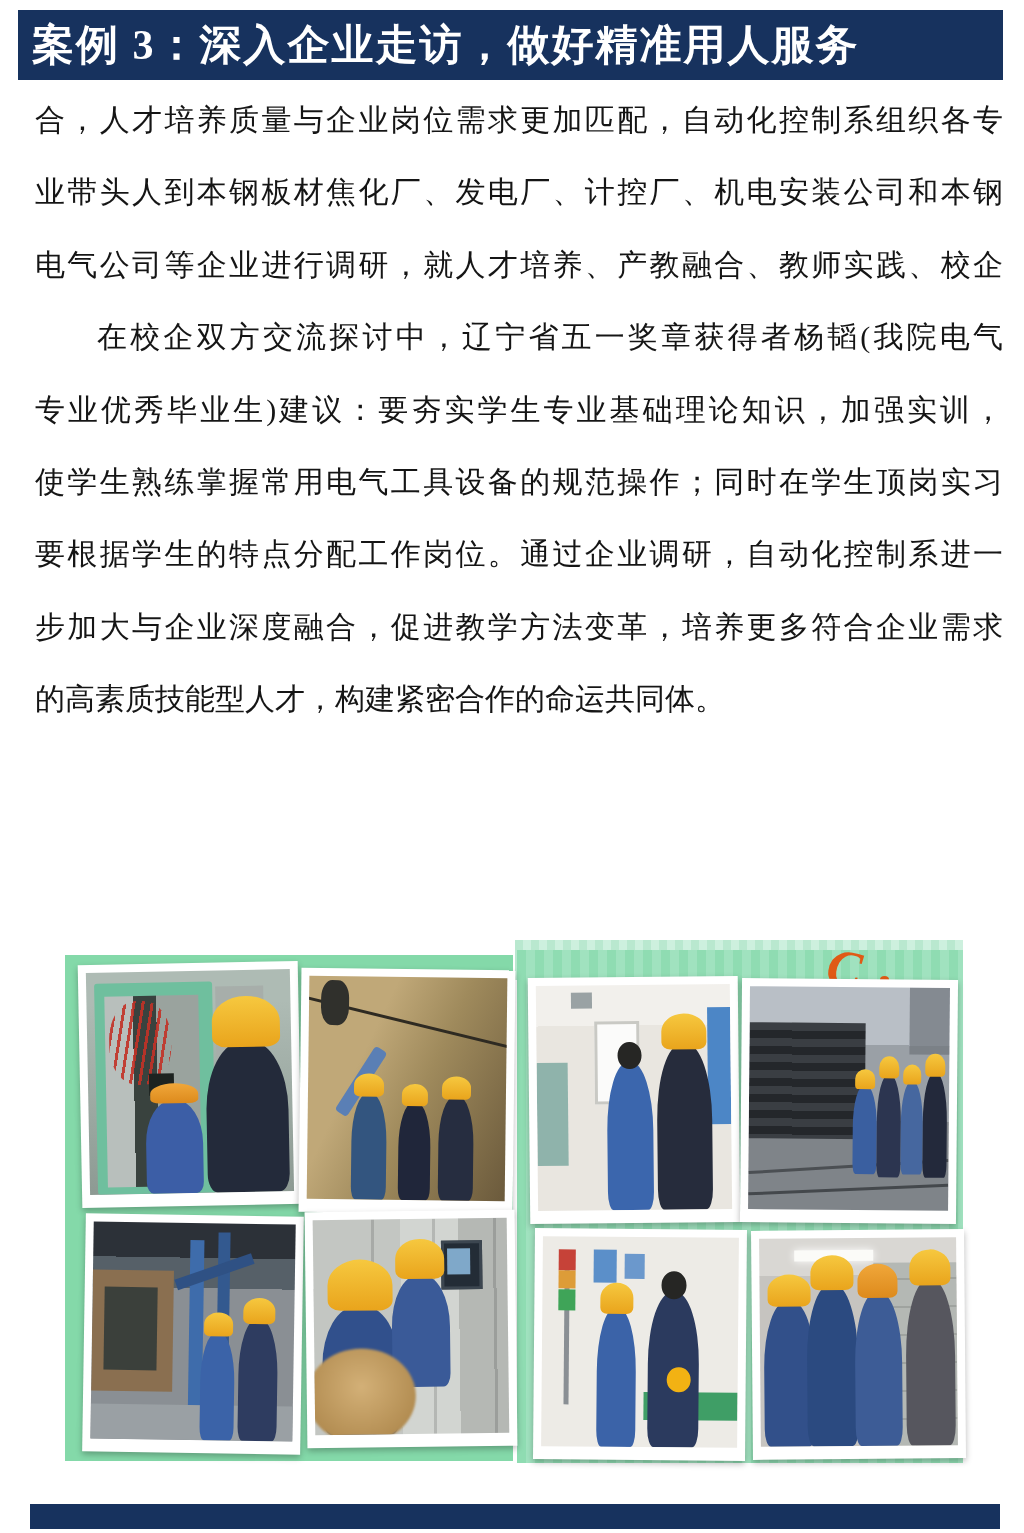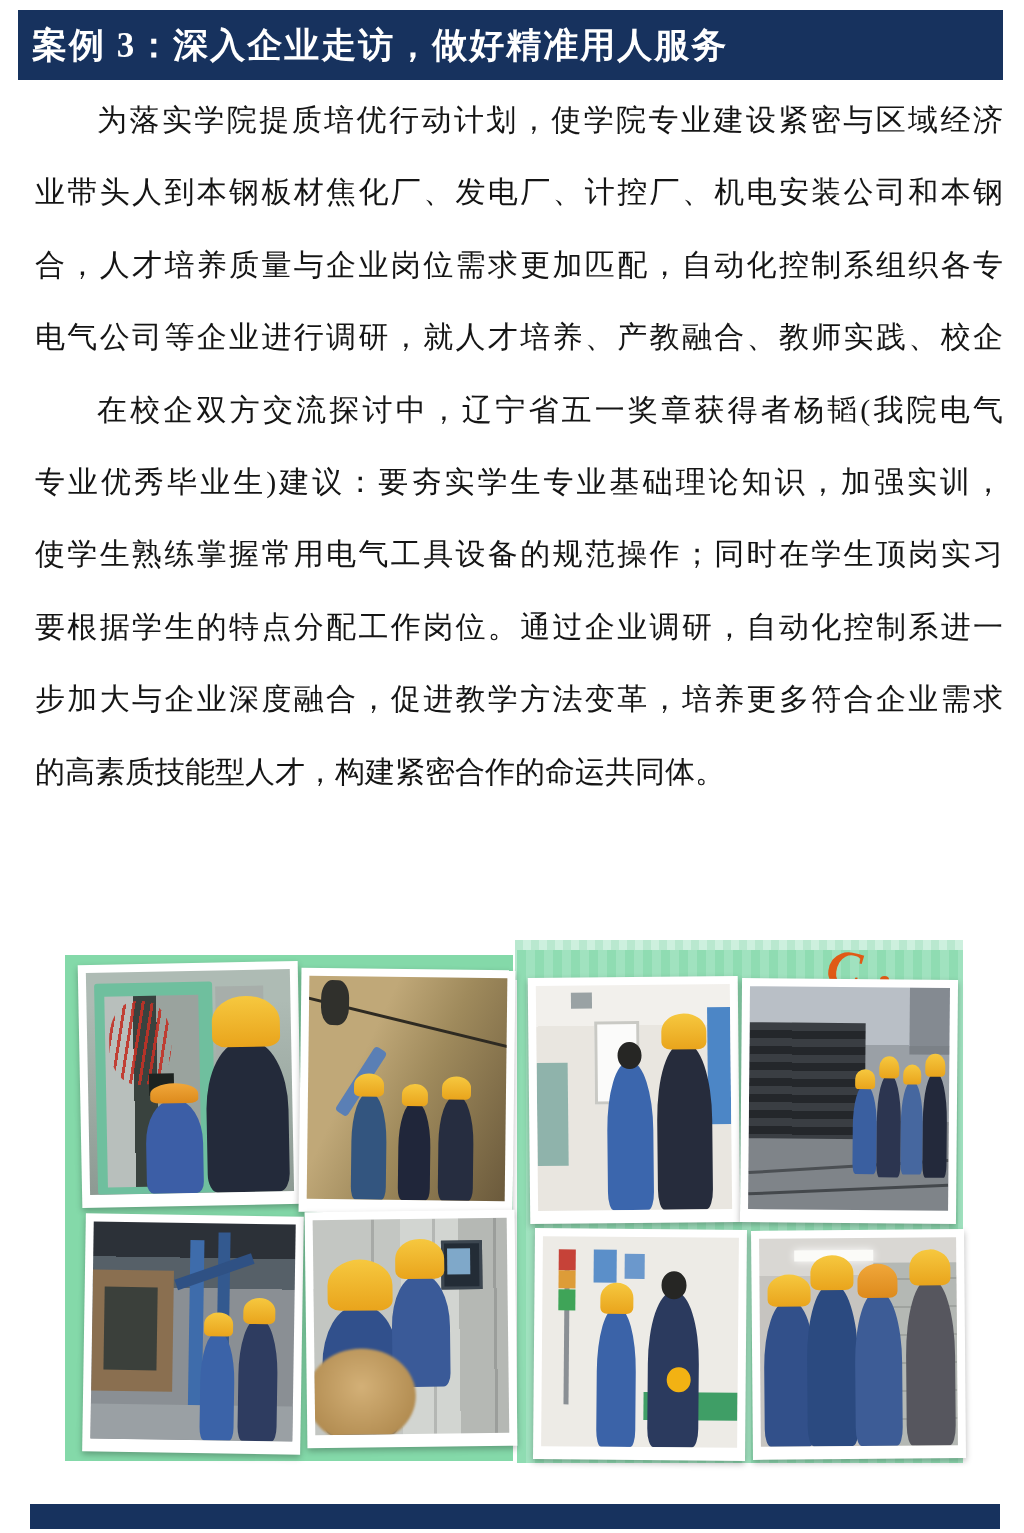--- a/index.html
+++ b/index.html
@@ -2,21 +2,21 @@
 <html><head>
 <meta charset="utf-8">
 <style>
   html,body{margin:0;padding:0;background:#ffffff;}
   #page{position:relative;width:1024px;height:1533px;background:#ffffff;overflow:hidden;
         font-family:"Liberation Serif","DejaVu Serif",serif;}
 
   
   .banner{position:absolute;left:18px;top:10px;width:985px;height:70px;background:#17325e;
           display:flex;align-items:center;}
-  .banner span{color:#ffffff;font-size:35px;font-weight:bold;letter-spacing:2px;padding-left:14px;
+  .banner span{color:#ffffff;font-size:42px;font-weight:bold;letter-spacing:2px;padding-left:14px;
           font-family:"Liberation Serif","DejaVu Serif",serif;}
 
   
   .body-text{position:absolute;left:35px;top:84px;width:968px;color:#151515;}
   .tline{height:72.4px;line-height:72.4px;font-size:30px;white-space:nowrap;
          text-align:justify;text-align-last:justify;overflow:visible;}
   .tline.first{text-indent:62px;}
   .tline.last{text-align-last:left;}
 
   
@@ -61,23 +61,22 @@
 </head>
 <body>
 
 <div id="page">
 
   <div class="banner">
     <span>案例 3：深入企业走访，做好精准用人服务</span>
   </div>
 
   <div class="body-text">
-      <div class="tline first">为落实学院提质培优行动计划，使学院专业建设紧密与区域经济</div>
+      <div class="tline">合，人才培养质量与企业岗位需求更加匹配，自动化控制系组织各专</div>
       <div class="tline">业带头人到本钢板材焦化厂、发电厂、计控厂、机电安装公司和本钢</div>
-      <div class="tline">合，人才培养质量与企业岗位需求更加匹配，自动化控制系组织各专</div>
       <div class="tline">电气公司等企业进行调研，就人才培养、产教融合、教师实践、校企</div>
       <div class="tline first">在校企双方交流探讨中，辽宁省五一奖章获得者杨韬(我院电气</div>
       <div class="tline">专业优秀毕业生)建议：要夯实学生专业基础理论知识，加强实训，</div>
       <div class="tline">使学生熟练掌握常用电气工具设备的规范操作；同时在学生顶岗实习</div>
       <div class="tline">要根据学生的特点分配工作岗位。通过企业调研，自动化控制系进一</div>
       <div class="tline">步加大与企业深度融合，促进教学方法变革，培养更多符合企业需求</div>
       <div class="tline last">的高素质技能型人才，构建紧密合作的命运共同体。</div>
     </div>
 
   <div class="collage">

